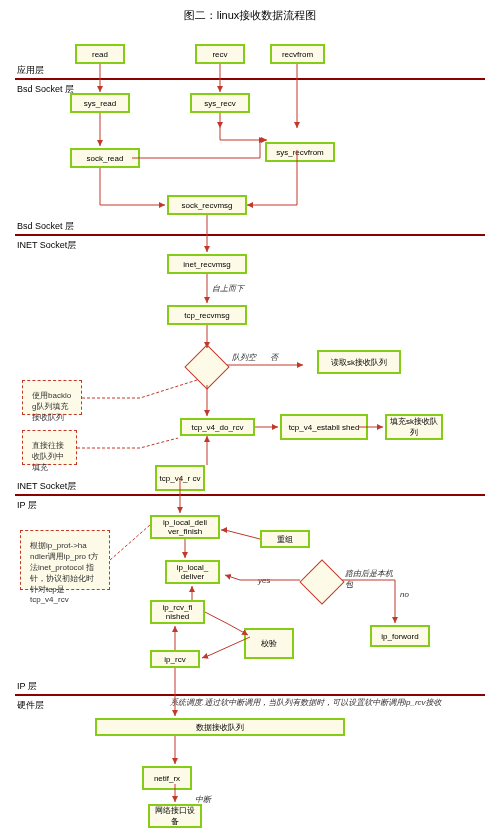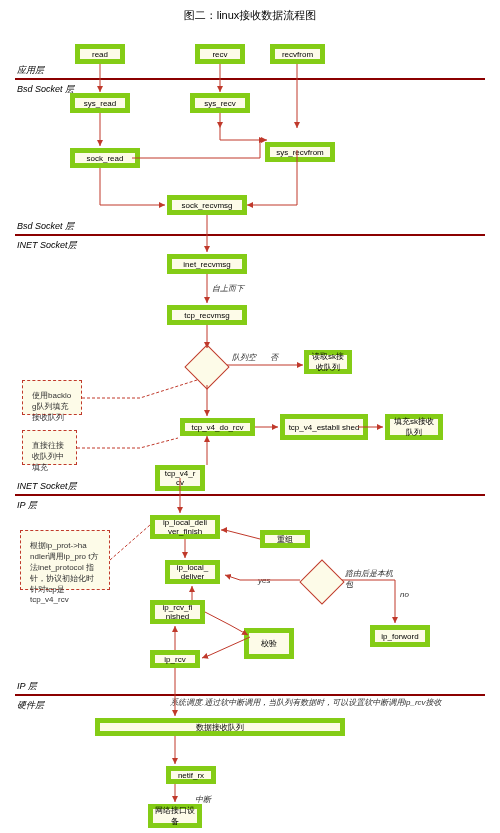--- a/index.html
+++ b/index.html
@@ -15,32 +15,31 @@
   .title {
     text-align: center;
     font-size: 11px;
     padding-top: 8px;
     font-weight: normal;
   }
   .layer-label {
     position: absolute;
     font-size: 9px;
     color: #000;
-    font-style: italic;
   }
   .layer-line {
     position: absolute;
     left: 15px;
     width: 470px;
     height: 2px;
     background: #8b0000;
   }
   .node {
     position: absolute;
-    border: 5px solid #84cc16;
+    border: 2px solid #84cc16;
     background: #fdfbe8;
     text-align: center;
     display: flex;
     align-items: center;
     justify-content: center;
     font-size: 8px;
     padding: 2px;
     box-sizing: border-box;
   }
   .note {
@@ -109,21 +108,21 @@
 <div class="free-label" style="left:212px;top:283px">自上而下</div>
 
 <div class="node" style="left:167px;top:305px;width:80px;height:20px">tcp_recvmsg</div>
 
 <div style="position:absolute;left:185px;top:345px;width:42px;height:42px;">
   <div style="position:absolute;left:50%;top:50%;width:30px;height:30px;margin-left:-15px;margin-top:-15px;transform:rotate(45deg);border:1px solid #c0392b;background:#fdfbe8;"></div>
 </div>
 <div class="free-label" style="left:232px;top:352px">队列空</div>
 <div class="free-label" style="left:270px;top:352px">否</div>
 
-<div class="node" style="left:304px;top:350px;width:48px;height:24px">读取sk接收队列</div>
+<div class="node" style="left:317px;top:350px;width:84px;height:24px">读取sk接收队列</div>
 
 <div class="note" style="left:22px;top:380px;width:60px;height:35px">使用backlo g队列填充接收队列</div>
 <div class="note" style="left:22px;top:430px;width:55px;height:35px">直接往接收队列中填充</div>
 
 <div class="node" style="left:180px;top:418px;width:75px;height:18px">tcp_v4_do_rcv</div>
 <div class="node" style="left:280px;top:414px;width:88px;height:26px">tcp_v4_establi shed</div>
 <div class="node" style="left:385px;top:414px;width:58px;height:26px">填充sk接收队列</div>
 
 <div class="node" style="left:155px;top:465px;width:50px;height:26px">tcp_v4_r cv</div>
 
@@ -147,21 +146,21 @@
 <div class="node" style="left:244px;top:628px;width:50px;height:31px">校验</div>
 
 <div class="node" style="left:370px;top:625px;width:60px;height:22px">ip_forword</div>
 
 <div class="node" style="left:150px;top:650px;width:50px;height:18px">ip_rcv</div>
 
 <div class="free-label" style="left:170px;top:697px;width:285px;text-align:left">系统调度.通过软中断调用，当队列有数据时，可以设置软中断调用ip_rcv接收</div>
 
 <div class="node" style="left:95px;top:718px;width:250px;height:18px">数据接收队列</div>
 
-<div class="node" style="left:166px;top:766px;width:50px;height:18px">netif_rx</div>
+<div class="node" style="left:142px;top:766px;width:50px;height:24px">netif_rx</div>
 
 <div class="free-label" style="left:195px;top:794px">中断</div>
 
 <div class="node" style="left:148px;top:804px;width:54px;height:24px">网络接口设备</div>
 
 <svg class="arrows">
   <defs>
     <marker id="ah" markerWidth="8" markerHeight="8" refX="6" refY="3" orient="auto">
       <path d="M0,0 L6,3 L0,6 Z" fill="#c0392b"></path>
     </marker>

